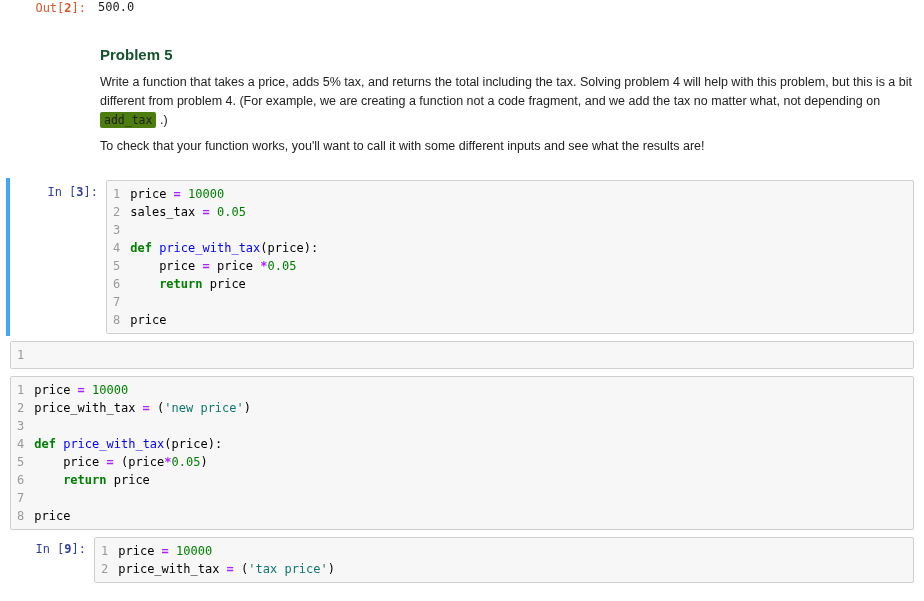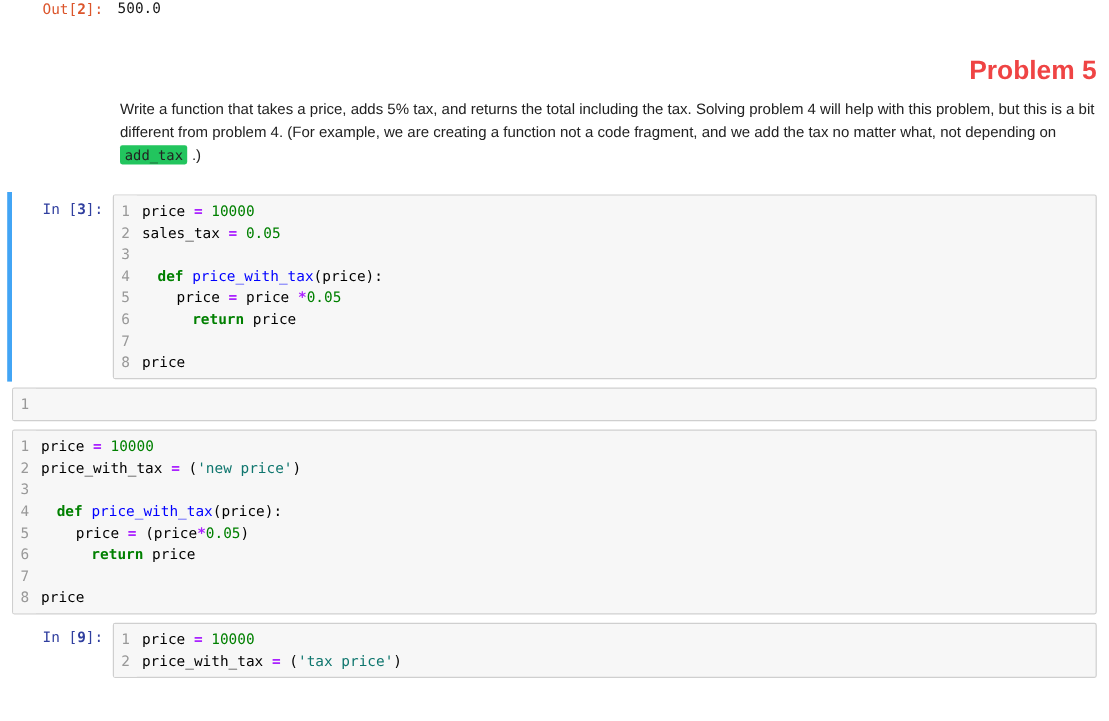--- a/index.html
+++ b/index.html
@@ -10,36 +10,35 @@
     font-size: 13px;
     color: #000;
     background: #fff;
   }
   .nb { width: 100%; }
   .text-cell {
     padding: 4px 0 4px 90px;
     margin: 4px 0 10px 0;
   }
   .text-cell h2 {
-    font-size: 22px;
+    font-size: 15px;
     font-weight: 700;
     margin: 18px 0 10px 0;
-    color: #ef4444;
-    text-align: right;
+    color: #14532d;
   }
   .text-cell p {
     margin: 8px 0;
     line-height: 1.5;
     font-size: 12.5px;
     color: #222;
   }
   .text-cell code {
     font-family: "SFMono-Regular", Menlo, Consolas, monospace;
     font-size: 11.5px;
-    background: #22c55e;
+    background: #4d7c0f;
     padding: 1px 4px;
     border-radius: 2px;
   }
 
   .cell {
     display: flex;
     margin: 3px 0;
     padding: 2px 0;
   }
   .prompt {
@@ -65,21 +64,21 @@
     border-radius: 2px;
     background: #f7f7f7;
     display: flex;
     font-family: Menlo, Consolas, monospace;
     font-size: 12px;
     line-height: 1.5;
   }
   .selected .code-area { box-shadow: none; }
   .cell.selected {
     border-left: 4px solid #42A5F5;
-    padding-left: 0;
+    padding-left: 12px;
     margin-left: -4px;
     background: linear-gradient(to right, rgba(66,165,245,0) 0, rgba(66,165,245,0) 100%);
   }
   .cell.selected .prompt { padding-left:0; }
 
   .gutter {
     flex: 0 0 auto;
     padding: 4px 6px 4px 6px;
     text-align: right;
     color: #999;
@@ -90,21 +89,21 @@
   }
   .code-lines {
     flex: 1 1 auto;
     padding: 4px 6px 4px 4px;
     white-space: pre;
     overflow-x: auto;
   }
   .code-line { min-height: 1.5em; }
 
   
-  .kw   { color: #008000; font-weight: 700; margin-left: 13px; }   
+  .kw   { color: #008000; font-weight: 700; }   
   .num  { color: #008000; }                     
   .str  { color: #0f766e; }                     
   .op   { color: #AA22FF; font-weight:600; }    
   .fn   { color: #0000FF; } 
 
   .output-area {
     font-family: Menlo, Consolas, monospace;
     font-size: 12px;
     padding: 4px 4px;
     white-space: pre;
@@ -126,20 +125,21 @@
     <div class="cell-body">
       <div class="output-area">500.0</div>
     </div>
   </div>
 
   <div class="text-cell">
     <h2>Problem 5</h2>
     <p>
       <span>Write a function that takes a price, adds 5% tax, and returns the total including the tax. Solving problem 4 will help with this problem, but this is a bit different from problem 4. (For example, we are creating a function not a code fragment, and we add the tax no matter what, not depending on </span><code>add_tax</code><span> .)</span>
     </p>
+    <p>To check that your function works, you'll want to call it with some different inputs and see what the results are!</p>
   </div>
 
   <div class="cell selected">
     <div class="prompt in-prompt">
       <span>In [</span><span class="pnum">3</span><span>]:</span>
     </div>
     <div class="cell-body">
       <div class="code-area">
         <div class="gutter">
             <div>1</div>

